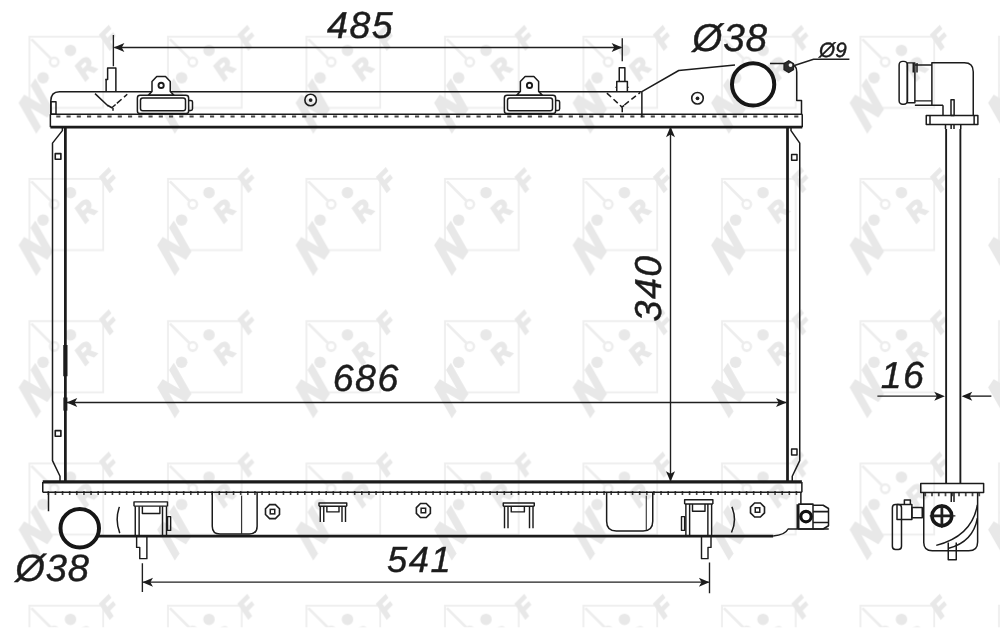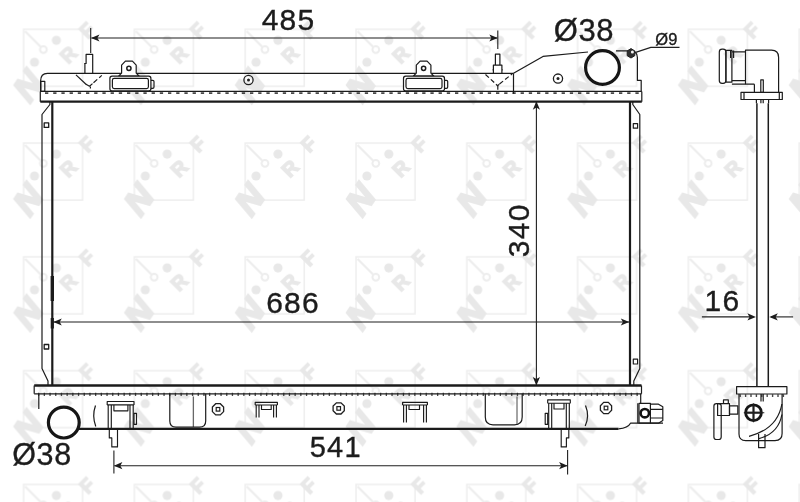--- a/index.html
+++ b/index.html
@@ -1,16 +1,16 @@
 <!DOCTYPE html>
 <html><head>
 <meta charset="utf-8">
 <style>
   html,body{margin:0;padding:0;background:#fff;}
-  #page{width:800px;height:502px;position:relative;overflow:hidden;will-change:transform;}
+  #page{width:800px;height:502px;position:relative;overflow:hidden;will-change:transform;font-style:italic;}
   svg{display:block;}
   text{font-family:"Liberation Sans", sans-serif;}
 </style>
 </head>
 <body>
 <div id="page">
 <svg width="800" height="502" viewBox="0 0 800 502">
 <defs>
   <pattern id="wm" patternUnits="userSpaceOnUse" x="3.6" y="14.3" width="110.8" height="113.8">
     <g>

